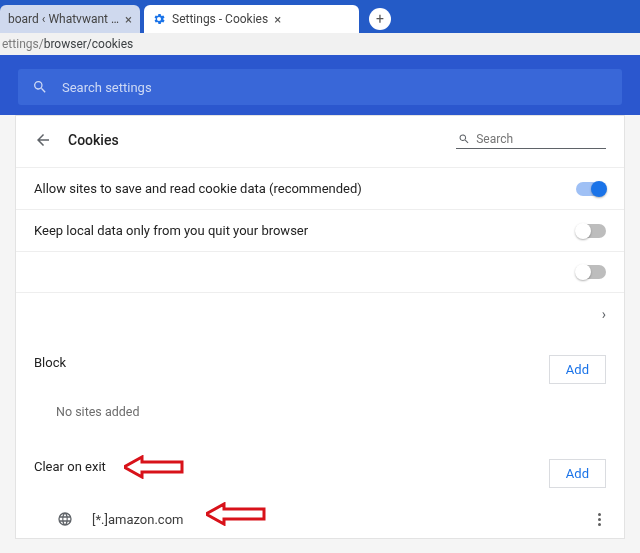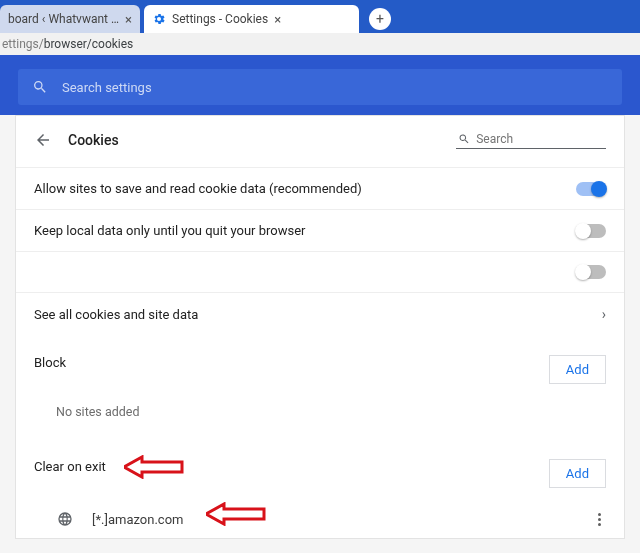--- a/index.html
+++ b/index.html
@@ -117,34 +117,33 @@
   </div>
 
   <div class="row">
     <span class="row-label">Allow sites to save and read cookie data (recommended)</span>
     <div class="toggle on">
           <div class="knob"></div>
         </div>
   </div>
 
   <div class="row">
-    <span class="row-label">Keep local data only until you quit your browser</span>
+    <span class="row-label">Keep local data only from you quit your browser</span>
     <div class="toggle">
           <div class="knob"></div>
         </div>
   </div>
 
   <div class="row">
     <div class="toggle">
           <div class="knob"></div>
         </div>
   </div>
 
   <div class="row">
-    <span class="row-label">See all cookies and site data</span>
     <span class="chev">›</span>
   </div>
 
   <div class="section-row">
     <span class="section-label">Block</span>
     <button class="add-btn">Add</button>
   </div>
   <div class="empty">No sites added</div>
 
   <div class="section-row" style="position:relative;">

